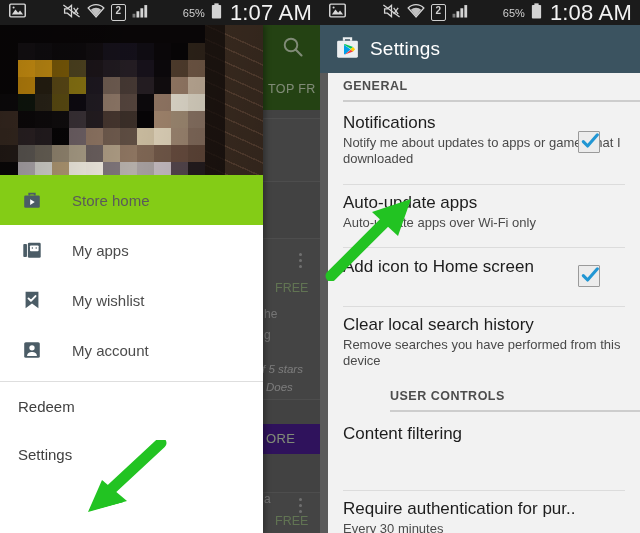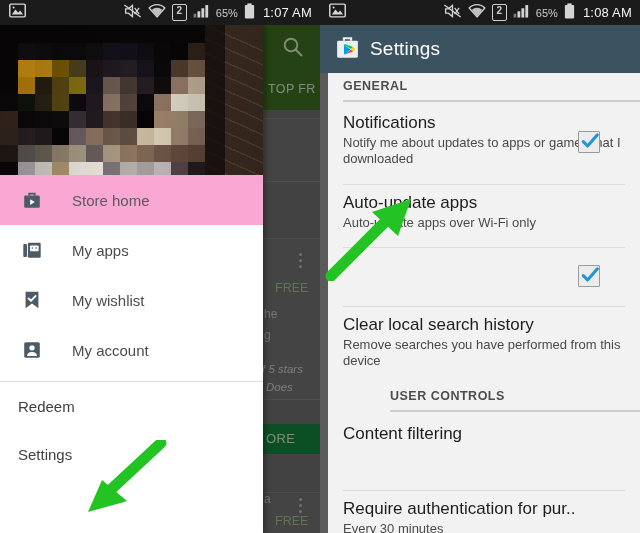--- a/index.html
+++ b/index.html
@@ -10,53 +10,53 @@
   .half{position:absolute;top:0;width:320px;height:533px;overflow:hidden;}
   .half.left{left:0;}
   .half.right{left:320px;}
 
   
   .statusbar{position:absolute;top:0;left:0;width:320px;height:25px;background:#1b1b1b;
              display:flex;align-items:center;z-index:40;}
   .sb-left{padding-left:9px;display:flex;align-items:center;}
   .sb-right{margin-left:auto;display:flex;align-items:center;padding-right:8px;gap:6px;}
   .sb-ico{display:block;}
-  .sb-pct{color:#cfcfcf;font-size:11px;letter-spacing:0;}
-  .sb-time{color:#f2f2f2;font-size:13px;letter-spacing:.2px;margin-left:2px;}
+  .sb-pct{color:#cfcfcf;font-size:11px;letter-spacing:0;margin-left:28px;}
+  .sb-time{color:#f2f2f2;font-size:22px;letter-spacing:.2px;margin-left:2px;}
   .simbox{width:13px;height:15px;border:1.6px solid #cfcfcf;border-radius:2px;
           color:#cfcfcf;font-size:10px;line-height:12px;text-align:center;font-weight:bold;}
 
   
   .store-bg{position:absolute;inset:25px 0 0 0;background:#6b6b6b;}
   .store-actionbar{position:absolute;top:25px;left:0;width:320px;height:47px;background:#3a6b1f;}
   .store-tabs{position:absolute;top:72px;left:0;width:320px;height:38px;background:#3a6b1f;}
   .tab-label{position:absolute;left:268px;top:82px;color:#cfe0c0;font-size:12.5px;letter-spacing:.4px;}
   .search-ico{position:absolute;left:282px;top:36px;}
 
   .card{position:absolute;background:#6e6e6e;border:1px solid #7d7d7d;border-radius:2px;}
   .card-a{left:262px;top:118px;width:58px;height:62px;}
   .card-b{left:262px;top:238px;width:58px;height:160px;}
   .card-c{left:262px;top:492px;width:58px;height:41px;}
   .ctext{position:absolute;color:#bdbdbd;font-size:12px;}
   .ctext.free{color:#9dbb86;font-size:12.5px;}
   .ctext.ital{font-style:italic;color:#c9c9c9;font-size:11.5px;}
   .kebab{position:absolute;width:3px;height:15px;}
   .kebab i{display:block;width:3px;height:3px;border-radius:50%;background:#b5b5b5;margin-bottom:3px;}
-  .morebtn{position:absolute;left:262px;top:424px;width:58px;height:30px;background:#15803d;}
+  .morebtn{position:absolute;left:262px;top:424px;width:58px;height:30px;background:#4c1d95;}
   .morebtn span{position:absolute;left:4px;top:7px;color:#cfe0c0;font-size:13px;letter-spacing:.4px;}
 
   
   .drawer{position:absolute;left:0;top:25px;width:263px;height:508px;background:#ffffff;
           box-shadow:2px 0 6px rgba(0,0,0,.35);overflow:hidden;}
   .drawer-header{position:relative;width:263px;height:150px;overflow:hidden;background:#0a0708;}
   .hdr-shade{position:absolute;inset:0;
       background:linear-gradient(100deg,rgba(0,0,0,.25) 0%,rgba(0,0,0,0) 55%,rgba(0,0,0,.15) 100%);}
 
   .nav-item{position:relative;height:50px;display:flex;align-items:center;padding-left:18px;}
-  .nav-item.sel{background:#f9a8d4;}
+  .nav-item.sel{background:#84cc16;}
   .nav-ico{width:28px;height:28px;display:flex;align-items:center;justify-content:center;margin-right:26px;}
   .nav-lab{font-size:15px;color:#4c4c4c;}
   .nav-item.sel .nav-lab{color:#5a5a5a;}
   .drawer-div{height:1px;background:#dedede;margin:6px 0 0 0;}
   .nav2{position:relative;height:48px;display:flex;align-items:center;padding-left:18px;}
   .nav2 .nav-lab{font-size:15px;color:#3f3f3f;}
 
   
   .scrim{position:absolute;left:263px;top:25px;width:57px;height:508px;background:rgba(0,0,0,.38);}
 
@@ -397,20 +397,21 @@
     </div>
     <div class="row-rule" style="top:184px;"></div>
 
     <div class="srow" style="top:192px;">
       <div class="t">Auto-update apps</div>
       <div class="s">Auto-update apps over Wi-Fi only</div>
     </div>
     <div class="row-rule" style="top:247px;"></div>
 
     <div class="srow" style="top:256px;">
+      <div class="t">Add icon to Home screen</div>
     </div>
     <div class="chk" style="left:258px;top:265px;">
       <svg width="24" height="24" viewBox="0 0 24 24">
         <path d="M5.3 12.6 L9.6 17 L19.4 5.8" fill="none" stroke="#2196d3" stroke-width="3.1" stroke-linecap="round" stroke-linejoin="round"></path>
       </svg>
     </div>
     <div class="row-rule" style="top:306px;"></div>
 
     <div class="srow" style="top:314px;">
       <div class="t">Clear local search history</div>

